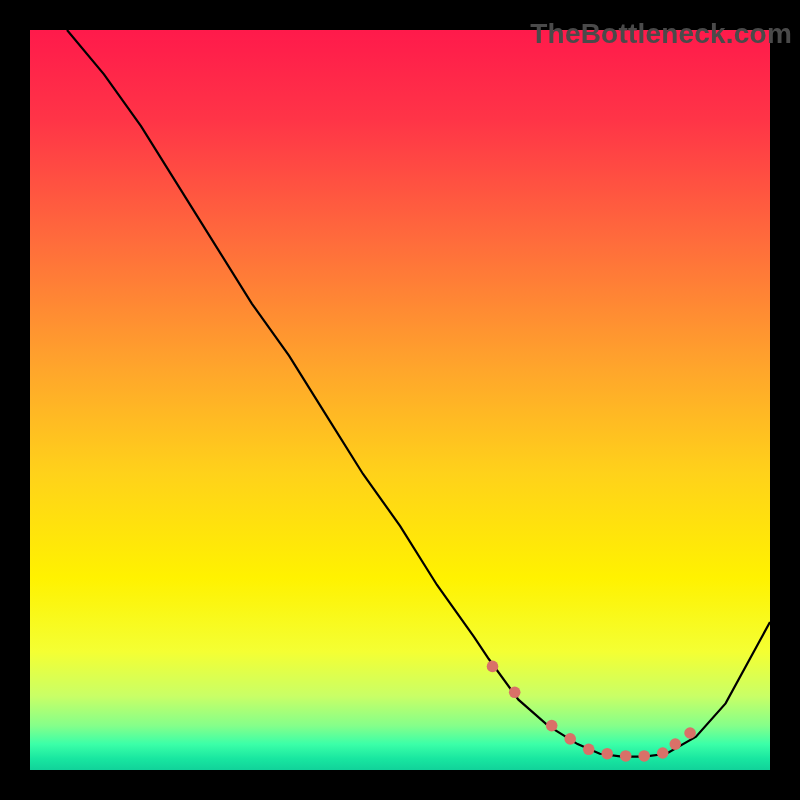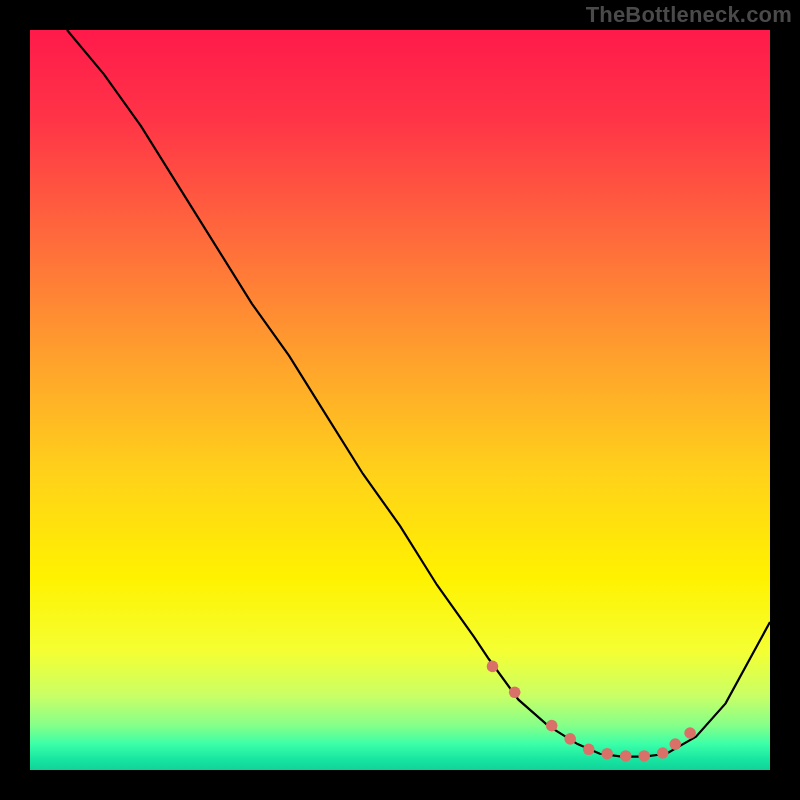--- a/index.html
+++ b/index.html
@@ -12,24 +12,24 @@
     overflow: hidden;
   }
   .frame {
     position: relative;
     width: 800px;
     height: 800px;
     background: #000;
   }
   .watermark {
     position: absolute;
-    top: 2px;
+    top: 18px;
     right: 8px;
     color: #4a4a4a;
-    font-size: 22px;
+    font-size: 28px;
     font-weight: 600;
     letter-spacing: 0.2px;
     z-index: 10;
   }
   .plot {
     position: absolute;
     left: 30px;
     top: 30px;
     width: 740px;
     height: 740px;

